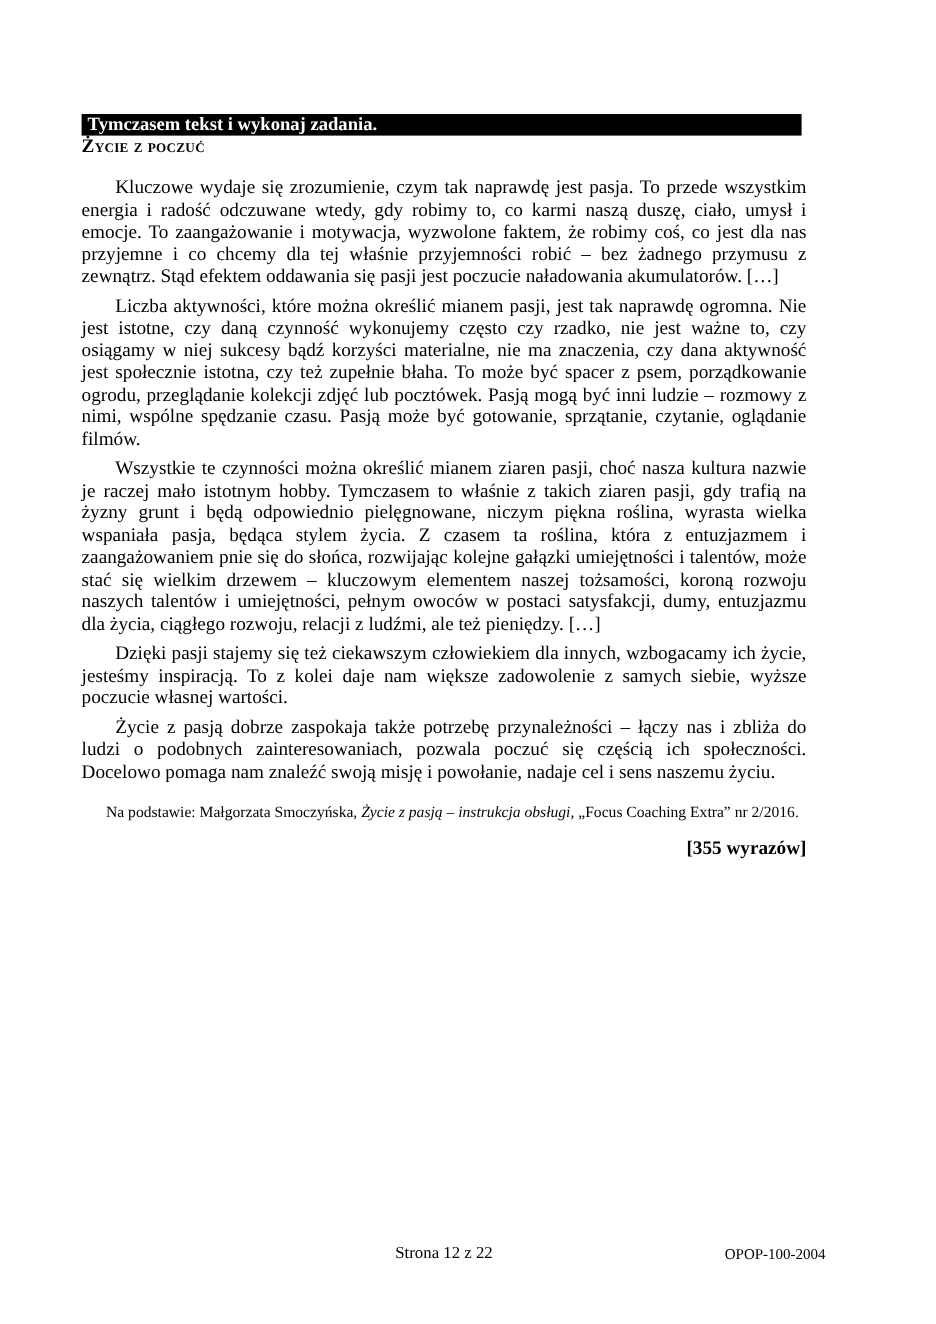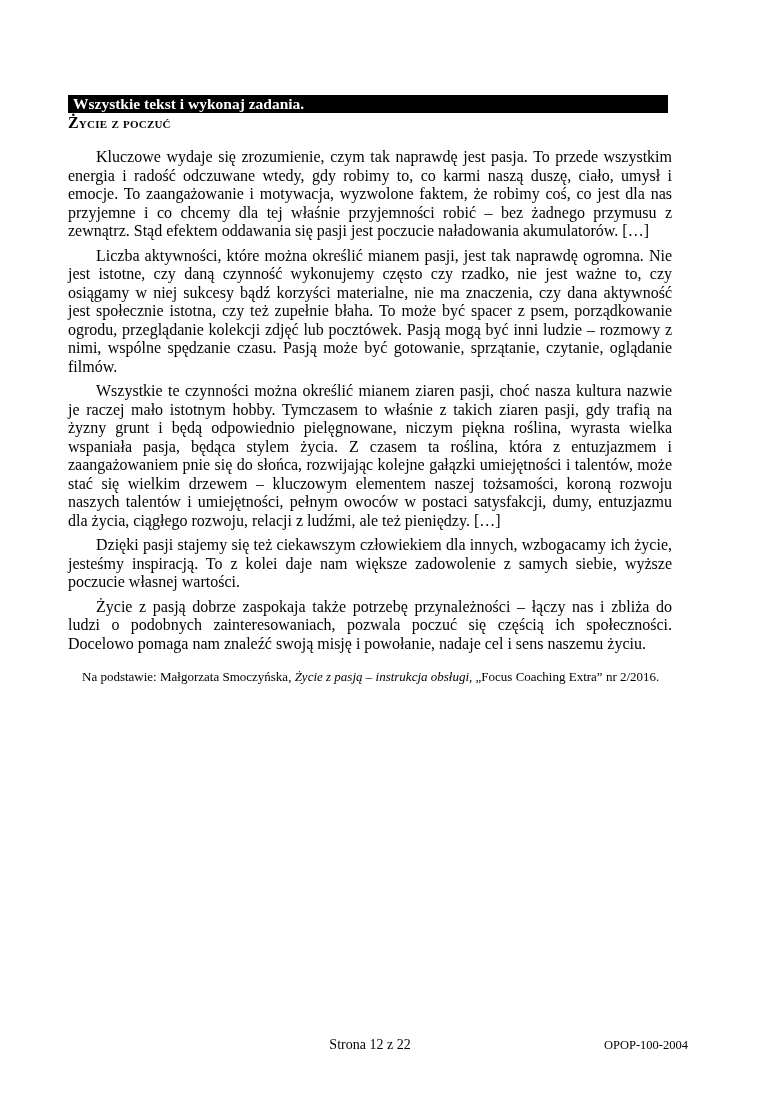--- a/index.html
+++ b/index.html
@@ -49,21 +49,21 @@
     text-align: justify;
   }
   .body-text p {
     margin: 0 0 6px 0;
     text-indent: 28px;
   }
   .source {
     margin: 16px 0 0 14px;
     font-size: 13px;
     line-height: 16px;
-    text-align: left;
+    text-align: center;
     font-family: Liberation Serif, serif;
   }
   .source .italic { font-style: italic; }
   .word-count {
     margin-top: 14px;
     font-size: 16px;
     font-weight: bold;
     text-align: right;
   }
   .footer {
@@ -85,36 +85,37 @@
     font-size: 12.5px;
   }
 </style>
 </head>
 <body>
 
 <div class="page">
   <div class="content">
 
     <div class="banner">
-      <span>Wszystkie tekst i wykonaj zadania.</span>
+      <span>Tymczasem tekst i wykonaj zadania.</span>
     </div>
 
 
     <div class="work-title">Życie z poczuć</div>
 
     <div class="body-text">
       <p>Kluczowe wydaje się zrozumienie, czym tak naprawdę jest pasja. To przede wszystkim energia i radość odczuwane wtedy, gdy robimy to, co karmi naszą duszę, ciało, umysł i emocje. To zaangażowanie i motywacja, wyzwolone faktem, że robimy coś, co jest dla nas przyjemne i co chcemy dla tej właśnie przyjemności robić – bez żadnego przymusu z zewnątrz. Stąd efektem oddawania się pasji jest poczucie naładowania akumulatorów. […]</p>
       <p>Liczba aktywności, które można określić mianem pasji, jest tak naprawdę ogromna. Nie jest istotne, czy daną czynność wykonujemy często czy rzadko, nie jest ważne to, czy osiągamy w niej sukcesy bądź korzyści materialne, nie ma znaczenia, czy dana aktywność jest społecznie istotna, czy też zupełnie błaha. To może być spacer z psem, porządkowanie ogrodu, przeglądanie kolekcji zdjęć lub pocztówek. Pasją mogą być inni ludzie – rozmowy z nimi, wspólne spędzanie czasu. Pasją może być gotowanie, sprzątanie, czytanie, oglądanie filmów.</p>
       <p>Wszystkie te czynności można określić mianem ziaren pasji, choć nasza kultura nazwie je raczej mało istotnym hobby. Tymczasem to właśnie z takich ziaren pasji, gdy trafią na żyzny grunt i będą odpowiednio pielęgnowane, niczym piękna roślina, wyrasta wielka wspaniała pasja, będąca stylem życia. Z czasem ta roślina, która z entuzjazmem i zaangażowaniem pnie się do słońca, rozwijając kolejne gałązki umiejętności i talentów, może stać się wielkim drzewem – kluczowym elementem naszej tożsamości, koroną rozwoju naszych talentów i umiejętności, pełnym owoców w postaci satysfakcji, dumy, entuzjazmu dla życia, ciągłego rozwoju, relacji z ludźmi, ale też pieniędzy. […]</p>
       <p>Dzięki pasji stajemy się też ciekawszym człowiekiem dla innych, wzbogacamy ich życie, jesteśmy inspiracją. To z kolei daje nam większe zadowolenie z samych siebie, wyższe poczucie własnej wartości.</p>
       <p>Życie z pasją dobrze zaspokaja także potrzebę przynależności – łączy nas i zbliża do ludzi o podobnych zainteresowaniach, pozwala poczuć się częścią ich społeczności. Docelowo pomaga nam znaleźć swoją misję i powołanie, nadaje cel i sens naszemu życiu.</p>
     </div>
 
     <p class="source"><span>Na podstawie: Małgorzata Smoczyńska, </span><span class="italic">Życie z pasją – instrukcja obsługi</span><span>, „Focus Coaching Extra” nr 2/2016.</span></p>
 
+    <div class="word-count">[355 wyrazów]</div>
 
   </div>
 
   <div class="footer">
     <span class="page-num">Strona 12 z 22</span>
     <span class="code">OPOP-100-2004</span>
   </div>
 </div>
 
 </body></html>

